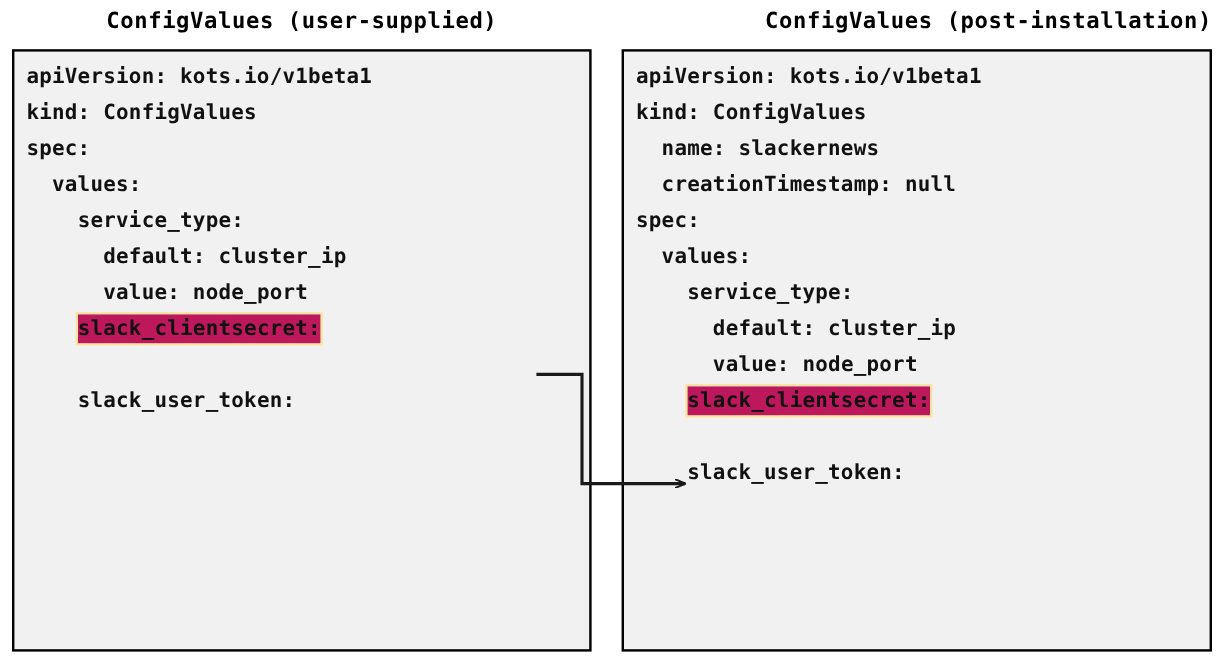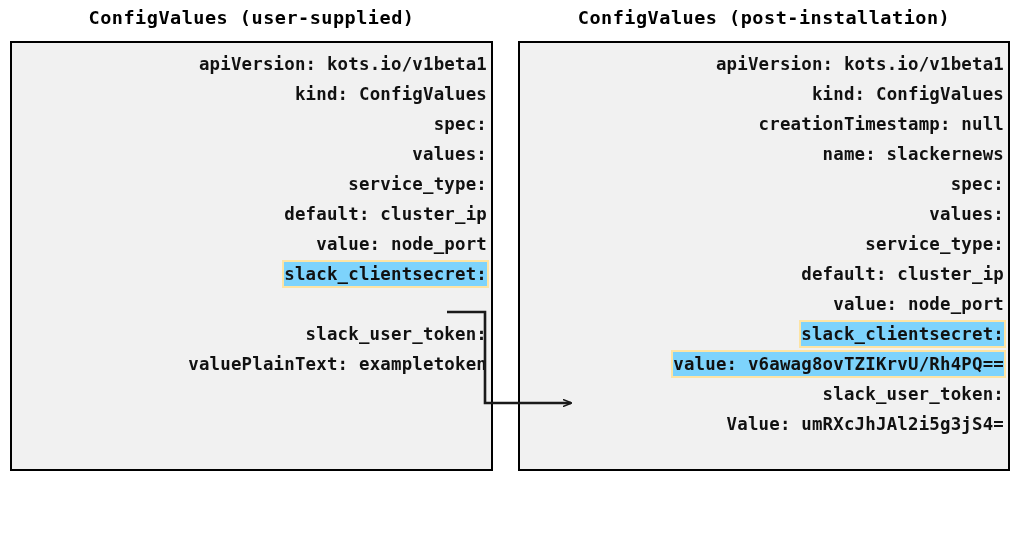--- a/index.html
+++ b/index.html
@@ -27,32 +27,31 @@
     top: 7px;
     font-family: "DejaVu Sans Mono", "Liberation Mono", monospace;
     font-size: 18.5px;
     font-weight: bold;
     letter-spacing: 0.5px;
     color: #000000;
     text-align: center;
     white-space: nowrap;
   }
   #title-left  { left: 10px;  width: 483px; }
-  #title-right { left: 518px; width: 492px; }
+  #title-right { left: 518px; width: 492px; text-align: right; }
 
   
   .panel {
     position: absolute;
     top: 41px;
-    height: 430px;
+    height: 502px;
     box-sizing: border-box;
     background: #f1f1f1;
     border: 2.2px solid #000000;
     overflow: hidden;
-    text-align: right;
   }
   #panel-left  { left: 10px;  width: 483px; }
   #panel-right { left: 518px; width: 492px; }
 
   .code-block {
     position: absolute;
     top: 6px;
     left: 10px;
     right: 4px;
   }
@@ -65,21 +64,21 @@
     font-size: 17.4px;
     font-weight: bold;
     color: #111111;
     letter-spacing: 0.2px;
   }
   .code-line > span.seg {
     display: inline;
     padding: 2px 0;
   }
   .code-line.hl > span.seg {
-    background: #7dd3fc;
+    background: #be185d;
     box-shadow: 0 0 0 2px #fde4a4;
   }
 
   
   #connector {
     position: absolute;
     left: 0;
     top: 0;
     width: 1019px;
     height: 559px;
@@ -100,39 +99,37 @@
         <div class="code-line"><span class="seg">apiVersion: kots.io/v1beta1</span></div>
         <div class="code-line"><span class="seg">kind: ConfigValues</span></div>
         <div class="code-line"><span class="seg">spec:</span></div>
         <div class="code-line"><span class="pad">  </span><span class="seg">values:</span></div>
         <div class="code-line"><span class="pad">    </span><span class="seg">service_type:</span></div>
         <div class="code-line"><span class="pad">      </span><span class="seg">default: cluster_ip</span></div>
         <div class="code-line"><span class="pad">      </span><span class="seg">value: node_port</span></div>
         <div class="code-line hl"><span class="pad">    </span><span class="seg">slack_clientsecret:</span></div>
         <div class="code-line hl"><span class="pad">      </span></div>
         <div class="code-line"><span class="pad">    </span><span class="seg">slack_user_token:</span></div>
-        <div class="code-line"><span class="pad">      </span><span class="seg">valuePlainText: exampletoken</span></div>
       </div>
   </div>
 
   <div class="panel" id="panel-right">
     <div class="code-block" id="code-right">
         <div class="code-line"><span class="seg">apiVersion: kots.io/v1beta1</span></div>
         <div class="code-line"><span class="seg">kind: ConfigValues</span></div>
+        <div class="code-line"><span class="pad">  </span><span class="seg">name: slackernews</span></div>
         <div class="code-line"><span class="pad">  </span><span class="seg">creationTimestamp: null</span></div>
-        <div class="code-line"><span class="pad">  </span><span class="seg">name: slackernews</span></div>
         <div class="code-line"><span class="seg">spec:</span></div>
         <div class="code-line"><span class="pad">  </span><span class="seg">values:</span></div>
         <div class="code-line"><span class="pad">    </span><span class="seg">service_type:</span></div>
         <div class="code-line"><span class="pad">      </span><span class="seg">default: cluster_ip</span></div>
         <div class="code-line"><span class="pad">      </span><span class="seg">value: node_port</span></div>
         <div class="code-line hl"><span class="pad">    </span><span class="seg">slack_clientsecret:</span></div>
-        <div class="code-line hl"><span class="pad">      </span><span class="seg">value: v6awag8ovTZIKrvU/Rh4PQ==</span></div>
+        <div class="code-line hl"><span class="pad">      </span></div>
         <div class="code-line"><span class="pad">    </span><span class="seg">slack_user_token:</span></div>
-        <div class="code-line"><span class="pad">      </span><span class="seg">Value: umRXcJhJAl2i5g3jS4=</span></div>
       </div>
   </div>
 
   <svg id="connector" viewBox="0 0 1019 559" xmlns="http://www.w3.org/2000/svg">
     <defs>
       <marker id="arrowhead" markerWidth="9" markerHeight="8" refX="8.5" refY="4" orient="auto" markerUnits="userSpaceOnUse">
         <path d="M0,0.3 L9,4 L0,7.7" fill="none" stroke="#1a1a1a" stroke-width="1.6"></path>
       </marker>
     </defs>
     <path d="M447,312 L485,312 L485,403 L571,403" fill="none" stroke="#1a1a1a" stroke-width="2.6" marker-end="url(#arrowhead)"></path>

